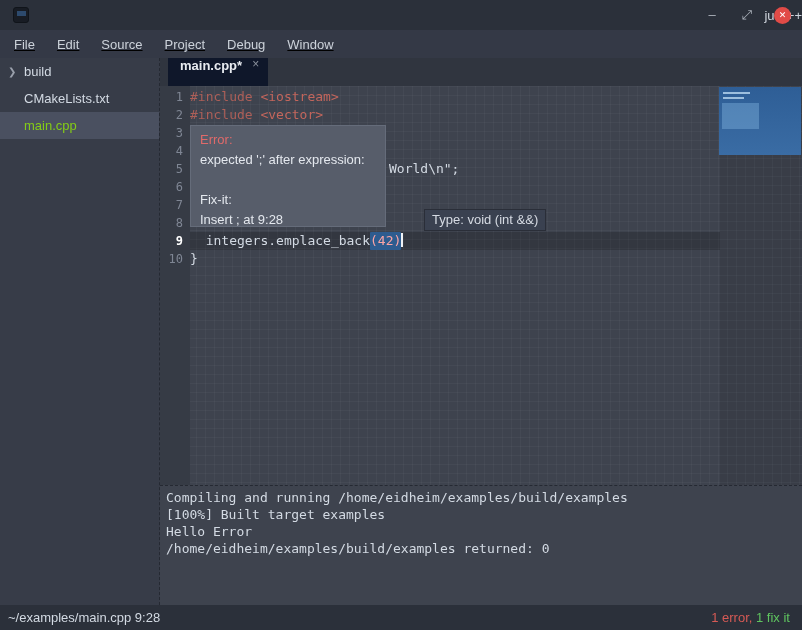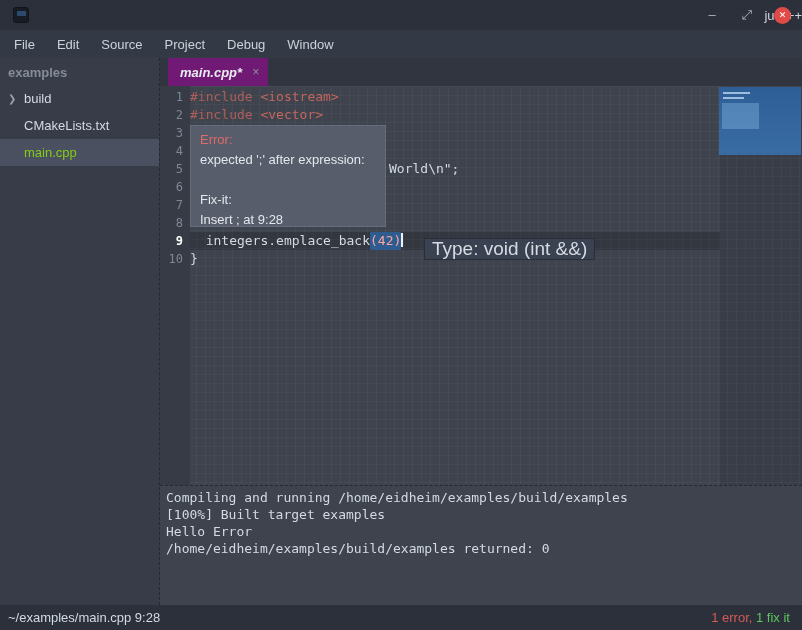--- a/index.html
+++ b/index.html
@@ -10,38 +10,38 @@
   
   .titlebar { height:30px; background:#2b303a; display:flex; align-items:center; position:relative; flex:0 0 auto; }
   .app-icon { width:16px; height:16px; margin-left:13px; background:#181c24; border:1px solid #10141a; border-radius:3px; position:relative; z-index:2; }
   .app-icon::after { content:""; position:absolute; left:3px; top:3px; width:9px; height:5px; background:#2d4a6d; }
   .window-title { position:absolute; left:0; right:0; text-align:right; color:#cfd4dc; font-size:13px; }
   .win-controls { margin-left:auto; display:flex; align-items:center; gap:19px; padding-right:11px; z-index:2; }
   .btn-min, .btn-max { color:#aeb4bd; font-size:13px; width:16px; text-align:center; line-height:16px; }
   .btn-close { width:17px; height:17px; border-radius:50%; background:#e14b47; color:#ffffff; font-size:9px; display:flex; align-items:center; justify-content:center; }
 
   
-  .menubar { height:28px; background:#343946; display:flex; align-items:center; padding-left:3px; flex:0 0 auto; }
+  .menubar { height:28px; background:#343946; display:flex; align-items:center; padding-left:3px; flex:0 0 auto;text-decoration:underline; }
   .menu-item { color:#ccd2da; font-size:13px; padding:5px 11px; }
 
   
   .content { flex:1 1 auto; display:flex; min-height:0; }
 
   
   .sidebar { width:160px; flex:0 0 160px; background:#373c48; border-right:1px dashed #252932; display:flex; flex-direction:column; }
   .sidebar-header { color:#848b99; font-size:13px; font-weight:bold; padding:7px 8px 5px 8px; }
   .tree-item { display:flex; align-items:center; height:27px; color:#d3dae3; font-size:13px; padding-left:8px; }
   .tree-item.selected { background:#4a5060; color:#84cc16; }
   .expander { color:#9aa0ac; font-size:10px; width:16px; flex:0 0 16px; }
   .tree-item.file .tree-label { margin-left:16px; }
 
   
   .main { flex:1 1 auto; display:flex; flex-direction:column; min-width:0; }
   .tabbar { height:28px; background:#30353f; display:flex; align-items:stretch; padding-left:8px; flex:0 0 auto; }
-  .tab { background:#701a75; display:flex; align-items:center; padding:0 9px 0 12px; gap:10px;font-style:italic; }
+  .tab { background:#0f172a; display:flex; padding:0 9px 0 12px; gap:10px; }
   .tab-label { color:#e8ebf0; font-size:13px; font-weight:bold; }
   .tab-close { color:#8b919c; font-size:12px; line-height:12px; }
 
   
   .editor { position:relative; height:399px; flex:0 0 399px; background:#3e434e; overflow:hidden; display:flex;
     background-image:
       linear-gradient(rgba(255,255,255,0.03) 1px, transparent 1px),
       linear-gradient(90deg, rgba(255,255,255,0.03) 1px, transparent 1px);
     background-size:9px 9px; }
   .gutter { width:30px; flex:0 0 30px; background:#363b45; padding-top:2px; position:relative; z-index:1; }
@@ -62,21 +62,21 @@
   
   .minimap { position:absolute; top:1px; right:1px; width:82px; height:68px; background:linear-gradient(180deg,#2e5e96,#3a6ca4); z-index:4; }
   .mm-line1 { position:absolute; left:4px; top:5px; width:27px; height:2px; background:rgba(185,215,240,0.8); }
   .mm-line2 { position:absolute; left:4px; top:10px; width:21px; height:2px; background:rgba(185,215,240,0.8); }
   .mm-block { position:absolute; left:3px; top:16px; width:37px; height:26px; background:rgba(125,175,220,0.45); }
 
   
   .error-tooltip { position:absolute; left:30px; top:39px; width:196px; height:102px; background:#575d6a; border:1px solid #656c7a; z-index:6; padding:4px 9px; font-family:"Liberation Sans", sans-serif; font-size:13px; color:#e4e8ee; }
   .error-tooltip .row { height:20px; line-height:20px; white-space:pre; }
   .error-title { color:#e06a6a; }
-  .type-tooltip { position:absolute; left:264px; top:123px; height:22px; background:#3a4150; border:1px solid #2a2e38; color:#d6dbe3; font-size:19px; line-height:20px; padding:0 7px; z-index:6; font-family:"Liberation Sans", sans-serif;margin-top:29px; }
+  .type-tooltip { position:absolute; left:264px; top:123px; height:22px; background:#3a4150; border:1px solid #2a2e38; color:#d6dbe3; font-size:13px; line-height:20px; padding:0 7px; z-index:6; font-family:"Liberation Sans", sans-serif; }
 
   
   .output { flex:1 1 auto; background:#3e434e; border-top:1px dashed #252932; padding:3px 0 0 6px; font-family:"DejaVu Sans Mono", monospace; font-size:13px; color:#d3dae3; overflow:hidden; }
   .out-line { height:17px; line-height:17px; white-space:pre; }
 
   
   .statusbar { height:25px; flex:0 0 25px; background:#2b303a; display:flex; align-items:center; padding:0 12px 0 8px; font-size:13px; color:#d3dae3; }
   .status-right { margin-left:auto; }
   .err-text { color:#d65a55; }
   .sep-text { color:#d65a55; }
@@ -102,21 +102,20 @@
     <div class="menu-item">Edit</div>
     <div class="menu-item">Source</div>
     <div class="menu-item">Project</div>
     <div class="menu-item">Debug</div>
     <div class="menu-item">Window</div>
   </div>
 
   <div class="content">
 
     <div class="sidebar">
-      <div class="sidebar-header">examples</div>
       <div class="tree-item folder">
         <span class="expander">❯</span>
         <span class="tree-label">build</span>
       </div>
       <div class="tree-item file">
         <span class="tree-label">CMakeLists.txt</span>
       </div>
       <div class="tree-item file selected">
         <span class="tree-label">main.cpp</span>
       </div>

